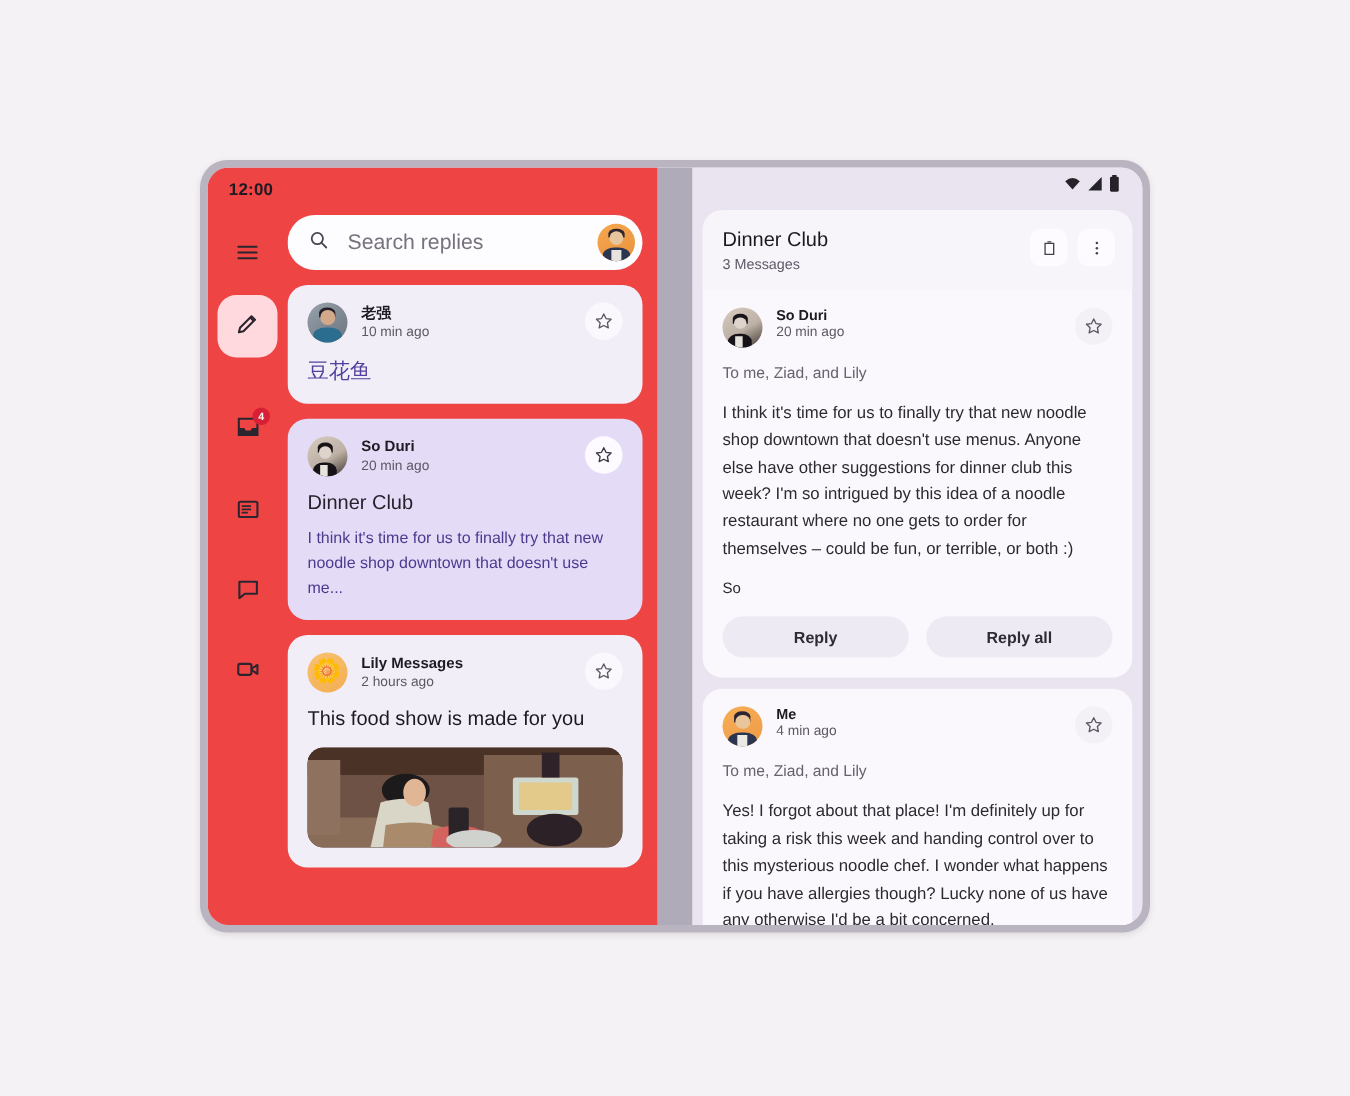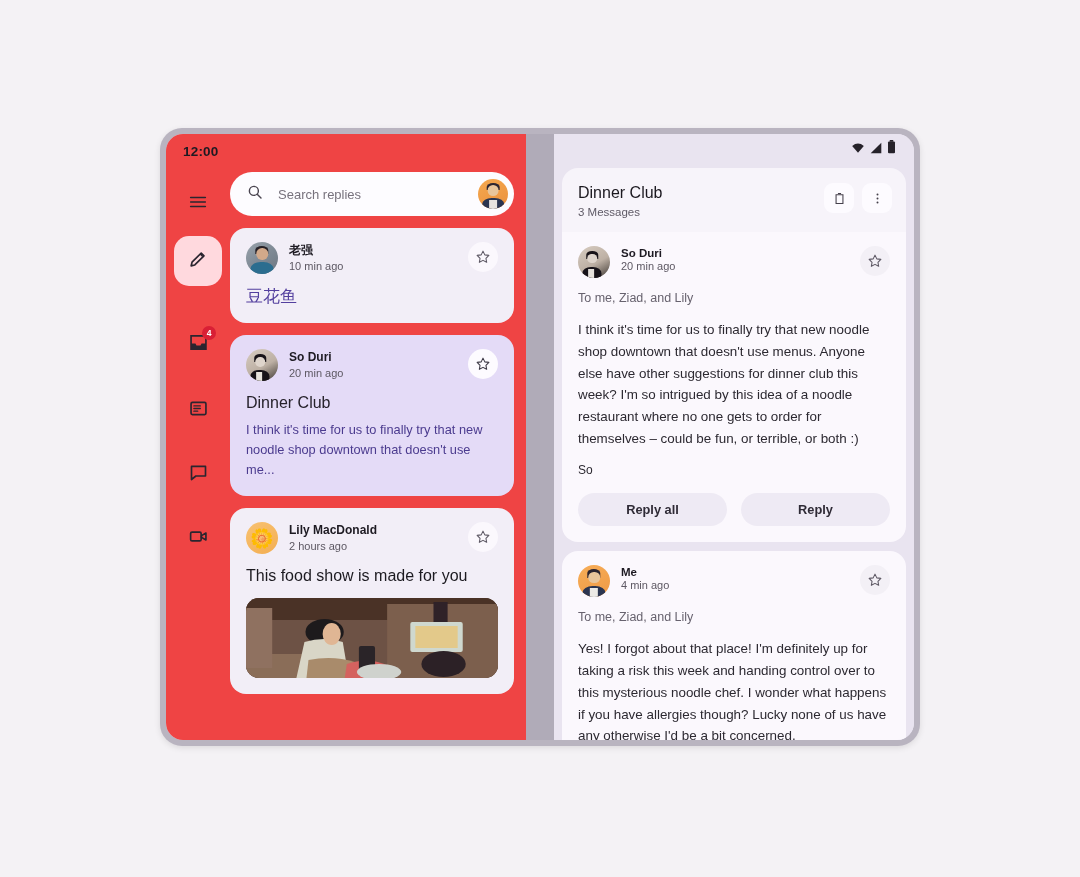--- a/index.html
+++ b/index.html
@@ -94,21 +94,21 @@
   #searchbar {
     height: 44px;
     background: #fdfcff;
     border-radius: 26px;
     display: flex; align-items: center;
     padding: 0 6px 0 16px;
     margin-top: 4px;
   }
   #search-input-text {
     flex: 1;
-    font-size: 13px;
+    font-size: 17px;
     color: #77727d;
     margin-left: 14px;
   }
   #search-avatar {
     width: 30px; height: 30px;
     border-radius: 50%;
     background: linear-gradient(150deg,#f5a84e 0%,#ef9a45 60%,#e8913e 100%);
     position: relative; overflow: hidden;
     flex: 0 0 30px;
   }
@@ -393,21 +393,21 @@
             <div class="mc-title">Dinner Club</div>
             <div class="mc-snippet">I think it's time for us to finally try that new noodle shop downtown that doesn't use me...</div>
           </div>
 
           <div class="mcard">
             <div class="mcard-head">
               <span class="mc-avatar av-lily">
                 <span class="flower">🌼</span>
               </span>
               <span class="mc-meta">
-                <span class="mc-name" style="display:block">Lily MacDonald</span>
+                <span class="mc-name" style="display:block">Lily Messages</span>
                 <span class="mc-time" style="display:block">2 hours ago</span>
               </span>
               <span class="star-btn">
                 <svg width="16" height="16" viewBox="0 0 24 24">
                   <path d="M12 3.2l2.7 5.6 6.1.8-4.4 4.3 1.1 6.1L12 17.1 6.5 20l1.1-6.1L3.2 9.6l6.1-.8z" fill="none" stroke="#5c5763" stroke-width="1.6" stroke-linejoin="round"></path>
                 </svg>
               </span>
             </div>
             <div class="mc-title">This food show is made for you</div>
             <div class="mc-photo">
@@ -496,22 +496,22 @@
             <span class="t-star">
               <svg width="16" height="16" viewBox="0 0 24 24">
                 <path d="M12 3.2l2.7 5.6 6.1.8-4.4 4.3 1.1 6.1L12 17.1 6.5 20l1.1-6.1L3.2 9.6l6.1-.8z" fill="none" stroke="#5c5763" stroke-width="1.6" stroke-linejoin="round"></path>
               </svg>
             </span>
           </div>
           <div class="t-to">To me, Ziad, and Lily</div>
           <div class="t-body">I think it's time for us to finally try that new noodle shop downtown that doesn't use menus. Anyone else have other suggestions for dinner club this week? I'm so intrigued by this idea of a noodle restaurant where no one gets to order for themselves – could be fun, or terrible, or both :)</div>
           <div class="t-sign">So</div>
           <div class="t-actions">
+            <div class="reply-btn">Reply</div>
             <div class="reply-btn">Reply all</div>
-            <div class="reply-btn">Reply</div>
           </div>
         </div>
 
         <div class="tcard next">
           <div class="t-head">
             <span class="t-avatar av-me">
               <span class="av-body"></span>
                 <span class="av-shirt"></span>
               <span class="av-hair"></span>
                 <span class="av-head"></span>

